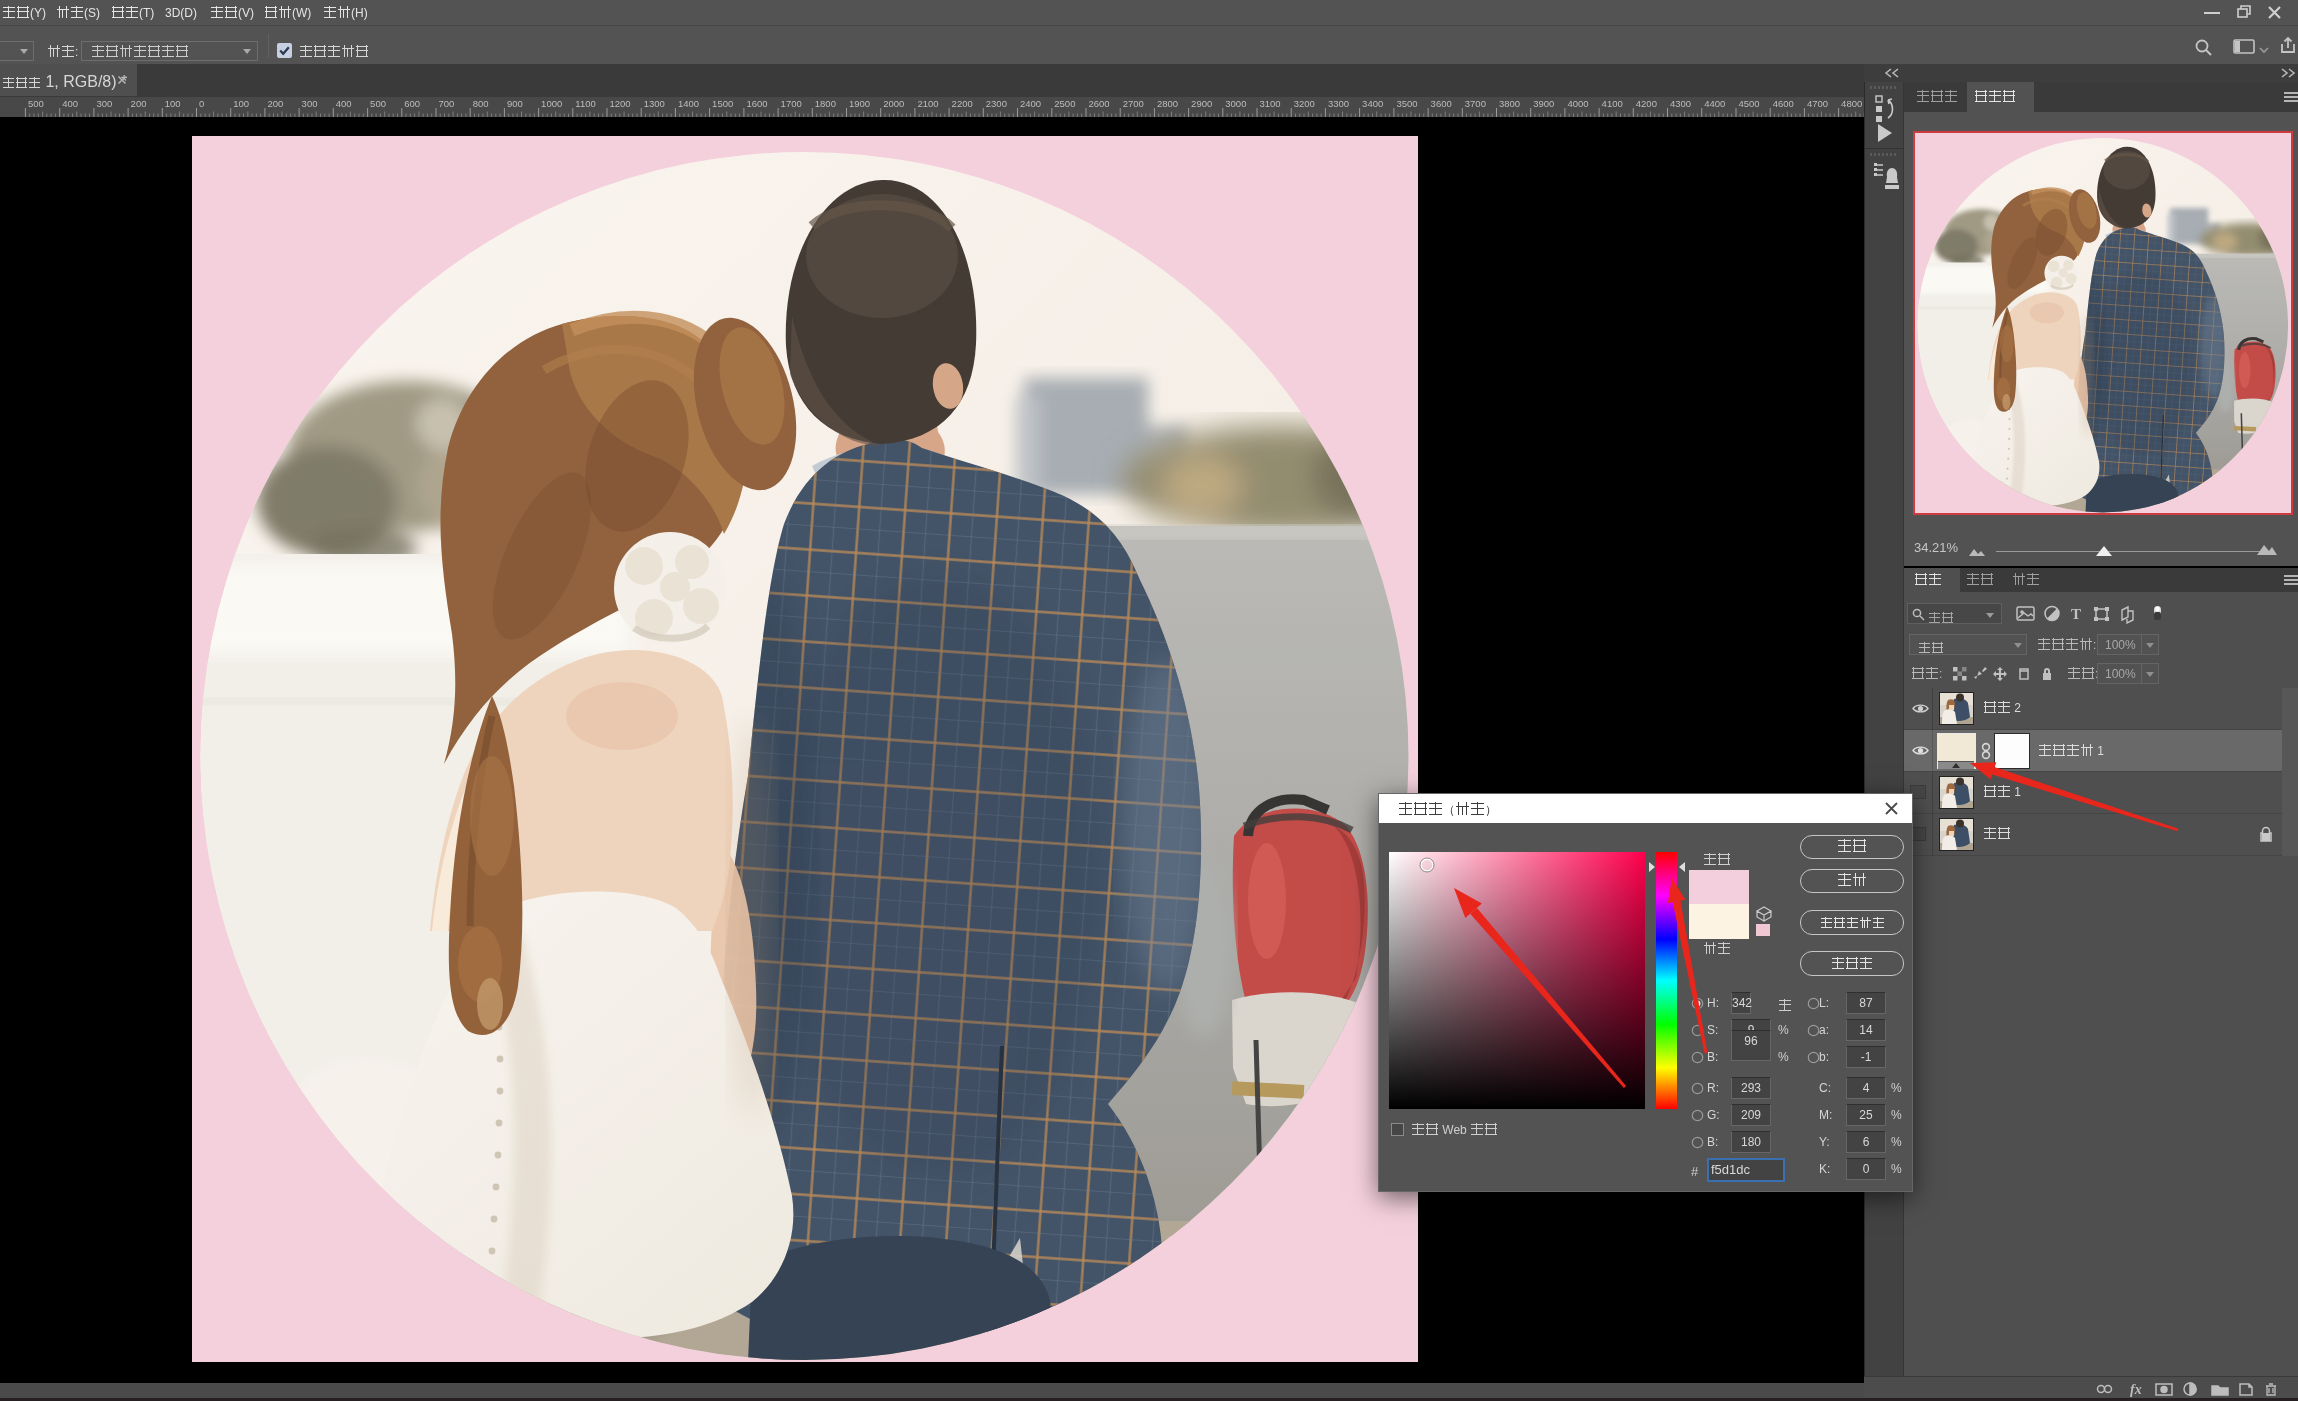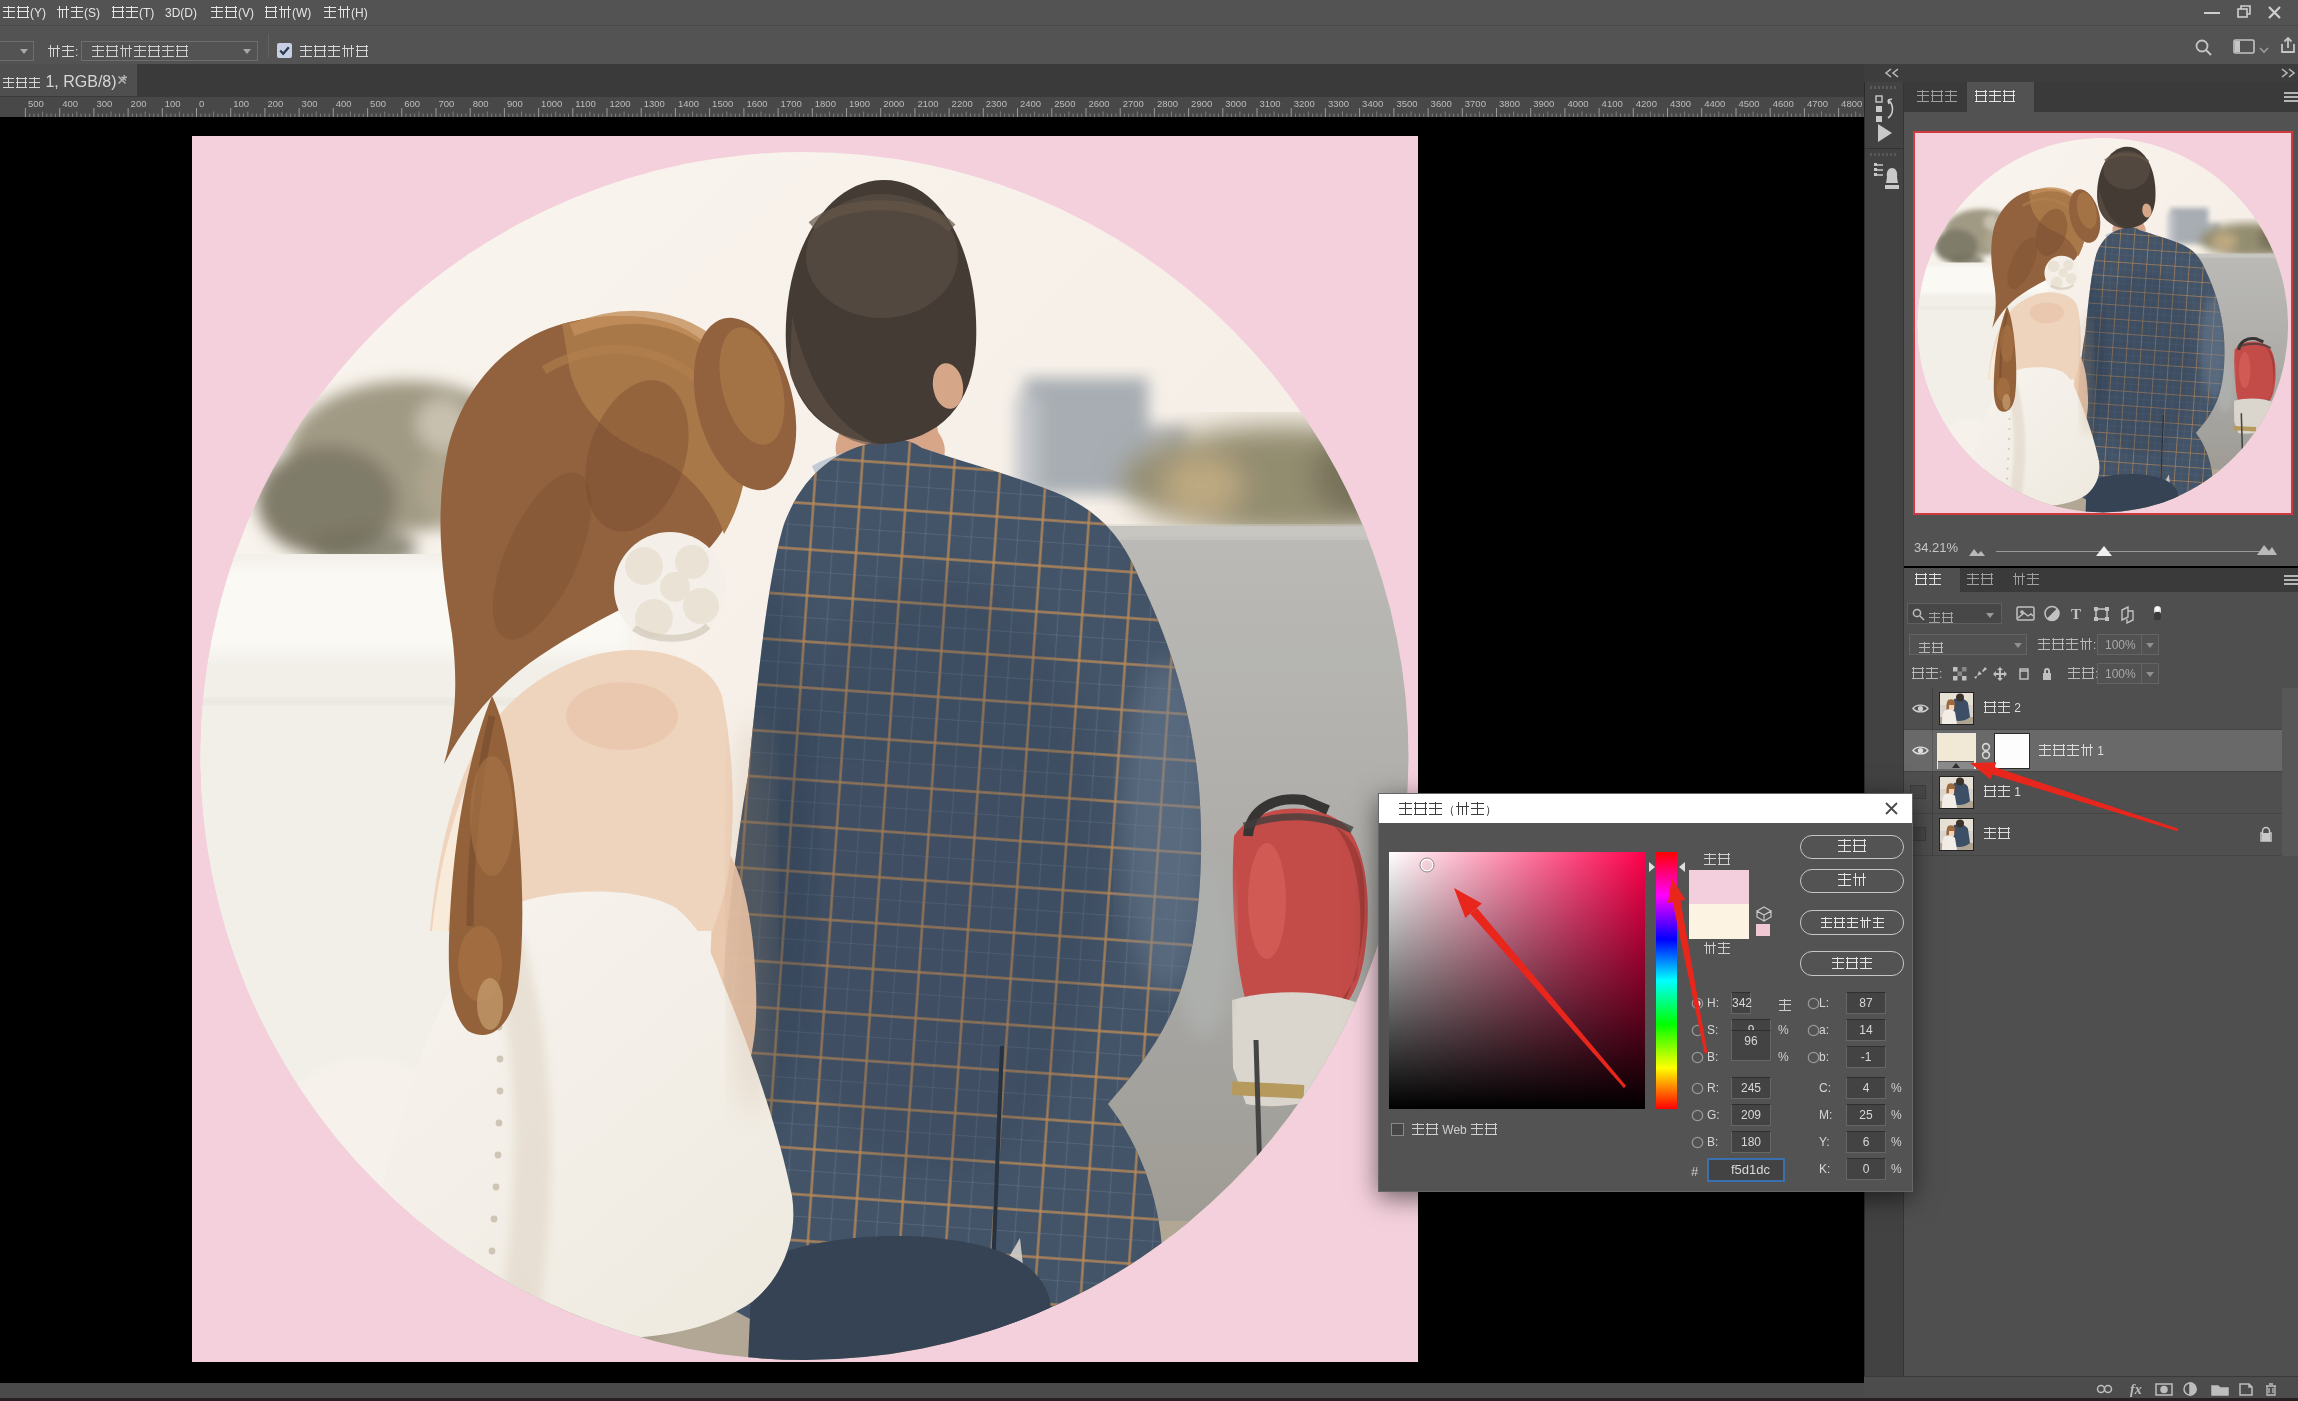--- a/index.html
+++ b/index.html
@@ -1011,21 +1011,21 @@
         <svg class="abs" style="left:312px;top:257px" width="13" height="13">
           <circle cx="6.5" cy="6.5" r="5.2" fill="none" stroke="#9a9a9a" stroke-width="1.2"></circle>
         </svg>
         <span class="abs" style="left:328px;top:256px;color:#d5d5d5;font-size:12px">B:</span>
         <div class="field" style="left:352px;top:236px;width:40px;height:31px;line-height:20px">96</div>
         <span class="abs" style="left:399px;top:256px;color:#cfcfcf;font-size:12px">%</span>
         <svg class="abs" style="left:312px;top:288px" width="13" height="13">
           <circle cx="6.5" cy="6.5" r="5.2" fill="none" stroke="#9a9a9a" stroke-width="1.2"></circle>
         </svg>
         <span class="abs" style="left:328px;top:287px;color:#d5d5d5;font-size:12px">R:</span>
-        <div class="field" style="left:352px;top:283px;width:40px;height:22px;line-height:20px">245</div>
+        <div class="field" style="left:352px;top:283px;width:40px;height:22px;line-height:20px">293</div>
         <svg class="abs" style="left:312px;top:315px" width="13" height="13">
           <circle cx="6.5" cy="6.5" r="5.2" fill="none" stroke="#9a9a9a" stroke-width="1.2"></circle>
         </svg>
         <span class="abs" style="left:328px;top:314px;color:#d5d5d5;font-size:12px">G:</span>
         <div class="field" style="left:352px;top:310px;width:40px;height:22px;line-height:20px">209</div>
         <svg class="abs" style="left:312px;top:342px" width="13" height="13">
           <circle cx="6.5" cy="6.5" r="5.2" fill="none" stroke="#9a9a9a" stroke-width="1.2"></circle>
         </svg>
         <span class="abs" style="left:328px;top:341px;color:#d5d5d5;font-size:12px">B:</span>
         <div class="field" style="left:352px;top:337px;width:40px;height:22px;line-height:20px">180</div>
@@ -1054,21 +1054,21 @@
         <div class="field" style="left:467px;top:337px;width:40px;height:22px;line-height:20px">6</div>
         <span class="abs" style="left:512px;top:341px;color:#cfcfcf;font-size:12px">%</span>
         <span class="abs" style="left:440px;top:368px;color:#d5d5d5;font-size:12px">K:</span>
         <div class="field" style="left:467px;top:364px;width:40px;height:22px;line-height:20px">0</div>
         <span class="abs" style="left:512px;top:368px;color:#cfcfcf;font-size:12px">%</span>
       </div>
 
  <div class="abs" style="left:12px;top:329px;width:13px;height:13px;background:#464646;border:1px solid #8a8a8a"></div>
  <span class="abs" style="left:32px;top:329px;color:#cfcfcf;font-size:12px"><i class="z"></i><i class="z b"></i> Web <i class="z"></i><i class="z b"></i></span>
  <span class="abs" style="left:312px;top:370px;color:#cfcfcf;font-size:13px">#</span>
- <div class="field" style="left:328px;top:364px;width:78px;height:24px;border:2px solid #3a6fb0;line-height:20px;text-align:left;padding-left:22px;font-size:13px">f5d1dc</div>
+ <div class="field" style="left:328px;top:364px;width:78px;height:24px;border:2px solid #3a6fb0;line-height:20px;text-align:left;padding-left:2px;font-size:13px">f5d1dc</div>
 </div>
 <svg class="abs" style="left:0;top:0;pointer-events:none" width="2298" height="1401" viewBox="0 0 2298 1401">
  <g fill="#e8261c">
   <path d="M1454 888 L1465.3 918.0 L1481.9 903.6 Z"></path>
   <path d="M1470.2 913.7 L1623.9 1088.0 L1626.1 1086.0 L1477.0 907.9 Z"></path>
   <path d="M1672 878 L1667.8 903.2 L1685.4 899.8 Z"></path>
   <path d="M1672.7 902.3 L1704.5 1053.3 L1707.5 1052.7 L1680.5 900.7 Z"></path>
   <path d="M1970 763 L1990.7 779.5 L1996.3 762.3 Z"></path>
   <path d="M1992.0 774.4 L2177.6 831.2 L2178.4 828.8 L1994.4 767.0 Z"></path>
  </g>

